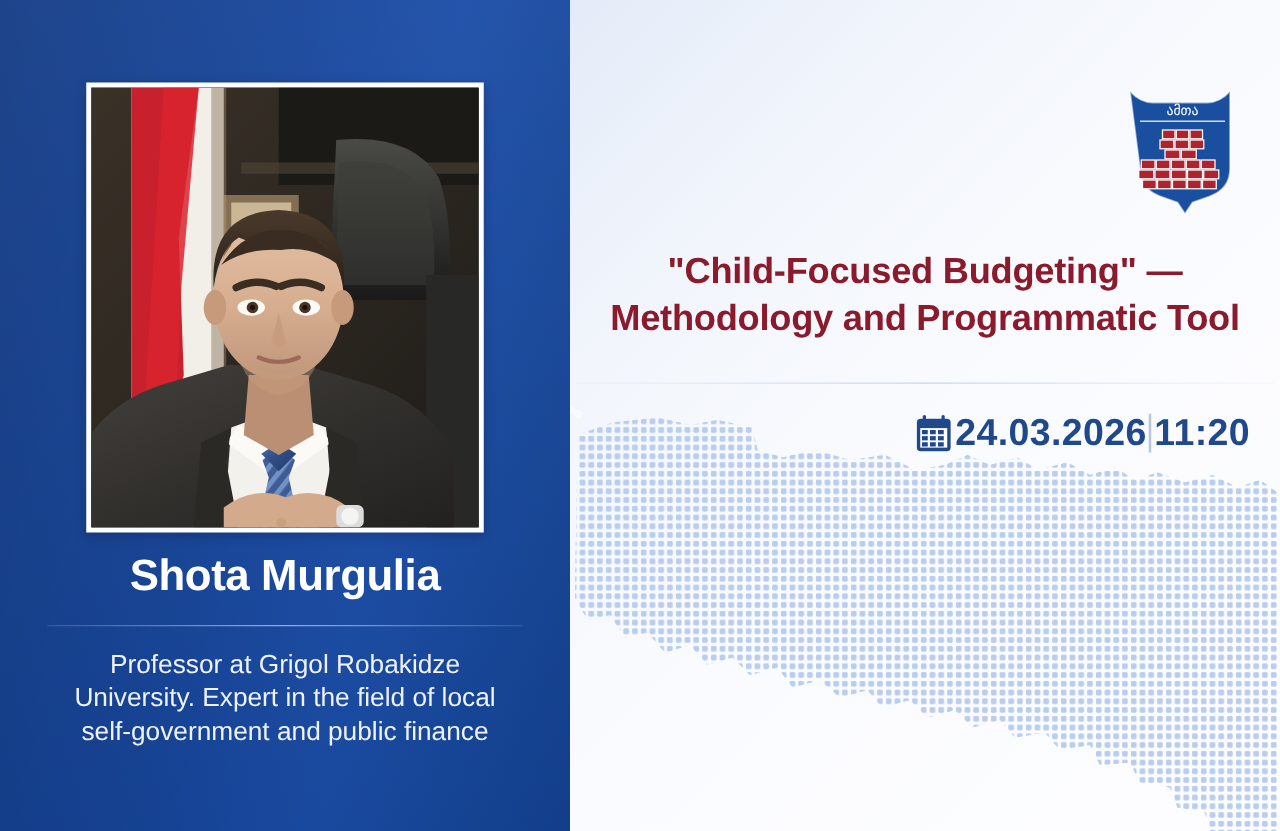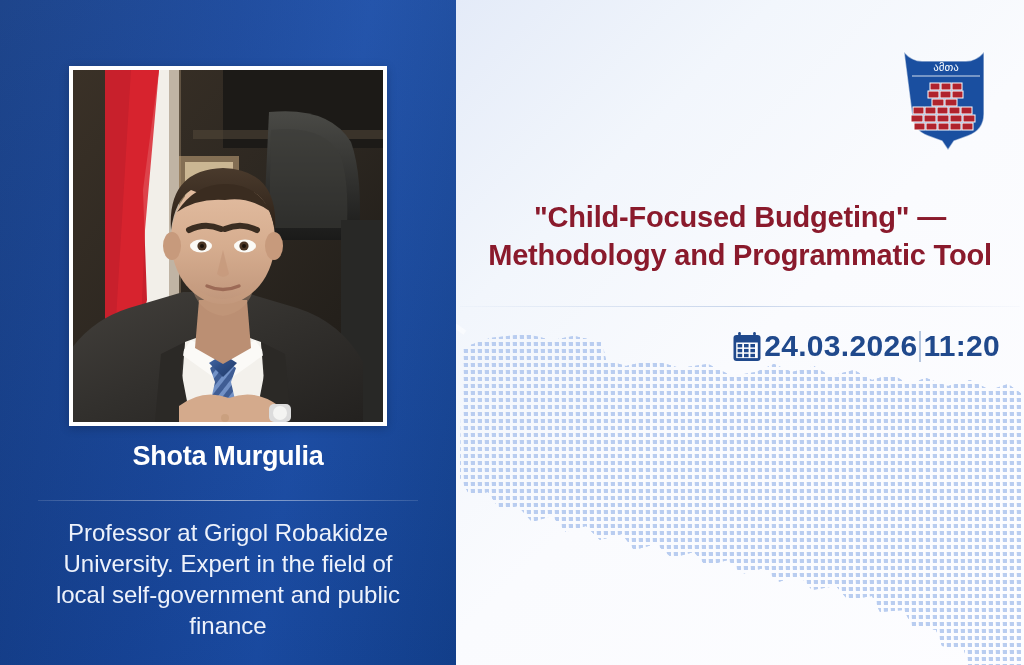--- a/index.html
+++ b/index.html
@@ -135,48 +135,48 @@
     background: #2b2b2b;
   }
   .photo-inner svg { display: block; width: 100%; height: 100%; }
 
   .speaker-name {
     position: absolute;
     left: 0; top: 441px;
     width: 456px;
     text-align: center;
     color: #ffffff;
-    font-size: 27px;
+    font-size: 35px;
     font-weight: bold;
     letter-spacing: -0.3px;
     z-index: 3;
   }
   .name-divider {
     position: absolute;
     left: 38px; top: 500px;
     width: 380px; height: 1px;
     background: linear-gradient(to right, rgba(255,255,255,0.12), rgba(255,255,255,0.55), rgba(255,255,255,0.12));
     z-index: 3;
   }
   .speaker-bio {
     position: absolute;
     left: 48px; top: 518px;
     width: 360px;
     text-align: center;
     color: #eef2fb;
-    font-size: 24px;
+    font-size: 21px;
     line-height: 1.29;
     font-weight: 500;
     z-index: 3;
   }
 
   
   .logo {
     position: absolute;
-    left: 898px; top: 46px;
+    left: 898px; top: 67px;
     width: 96px; height: 110px;
     z-index: 4;
   }
   .logo svg { display: block; }
 
   .event-title {
     position: absolute;
     left: 470px; top: 198px;
     width: 540px;
     text-align: center;
@@ -193,20 +193,21 @@
     left: 460px; top: 306px;
     width: 560px; height: 1px;
     background: linear-gradient(to right, rgba(160,183,220,0.05), rgba(160,183,220,0.55), rgba(160,183,220,0.05));
     z-index: 4;
   }
 
   .datetime-row {
     position: absolute;
     right: 24px; top: 331px;
     display: flex;
+    align-items: center;
     gap: 2px;
     z-index: 4;
   }
   .cal-icon { display: block; width: 30px; height: 31px; }
   .date-text, .time-text {
     color: #20498c;
     font-size: 30px;
     font-weight: bold;
     letter-spacing: 0.3px;
     line-height: 1;

